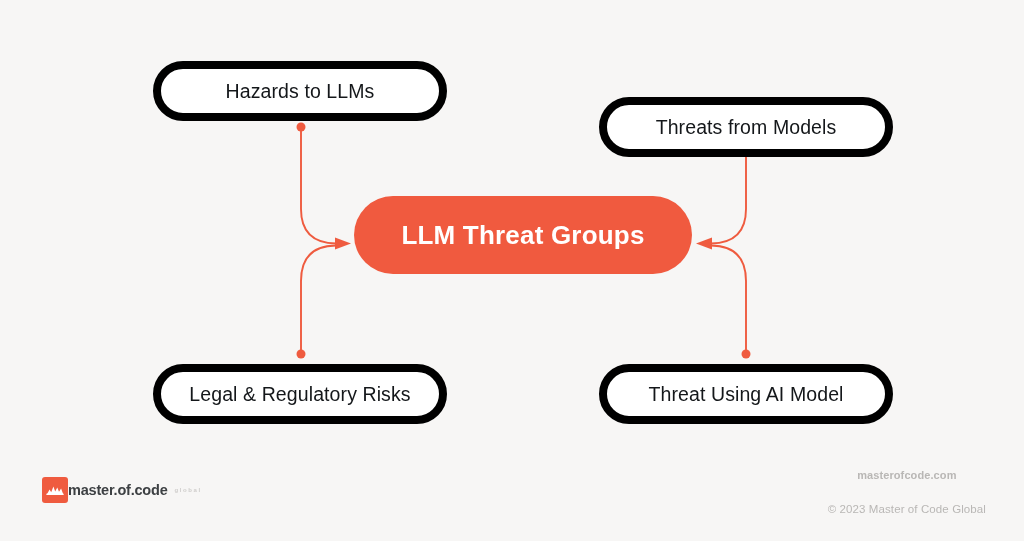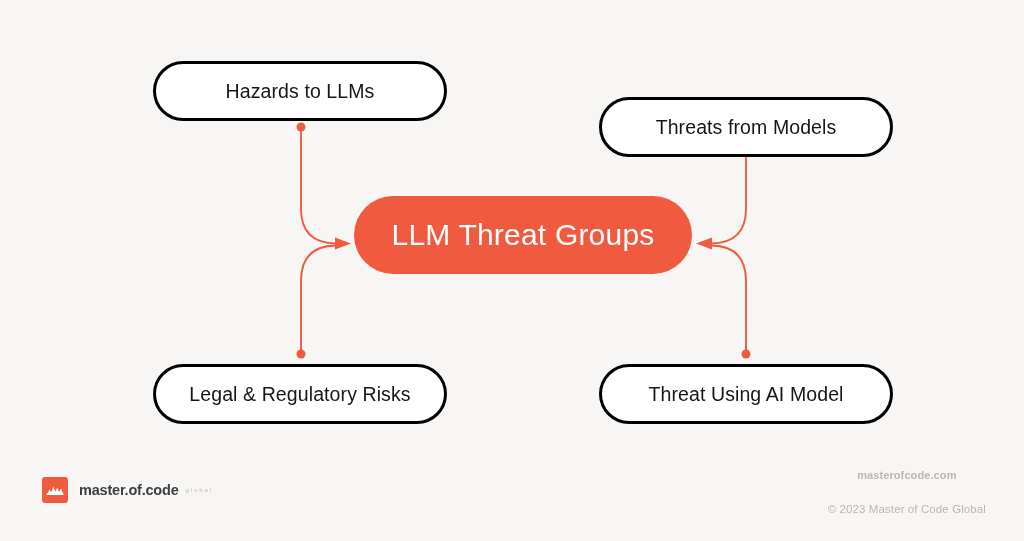--- a/index.html
+++ b/index.html
@@ -35,21 +35,21 @@
   }
 
   
   .leaf-node {
     position: absolute;
     z-index: 2;
     width: 294px;
     height: 60px;
     box-sizing: border-box;
     background: #ffffff;
-    border: 3px solid #000000;
+    border: 8px solid #000000;
     border-radius: 34px;
     display: flex;
     align-items: center;
     justify-content: center;
   }
   .leaf-node .node-label {
     font-size: 19.5px;
     font-weight: 400;
     color: #14171a;
     letter-spacing: 0.1px;
@@ -69,22 +69,22 @@
     top: 196px;
     width: 338px;
     height: 78px;
     background: #f05a3f;
     border-radius: 39px;
     display: flex;
     align-items: center;
     justify-content: center;
   }
   #center-node .center-label {
-    font-size: 30px;
-    font-weight: 400;
+    font-size: 26px;
+    font-weight: 700;
     color: #ffffff;
     letter-spacing: 0.2px;
     white-space: nowrap;
   }
 
   
   #footer {
     position: absolute;
     z-index: 4;
     left: 0;
@@ -104,21 +104,20 @@
     width: 26px;
     height: 26px;
     background: #ef5b3f;
     border-radius: 3px;
     display: flex;
     align-items: center;
     justify-content: center;
     flex: none;
   }
   #brand-wordmark {
-    margin-left: 11px;
     font-size: 14.5px;
     font-weight: 700;
     color: #3d4043;
     letter-spacing: -0.2px;
     white-space: nowrap;
     text-align: center;
   }
   #brand-global {
     margin-left: 7px;
     font-size: 6px;

